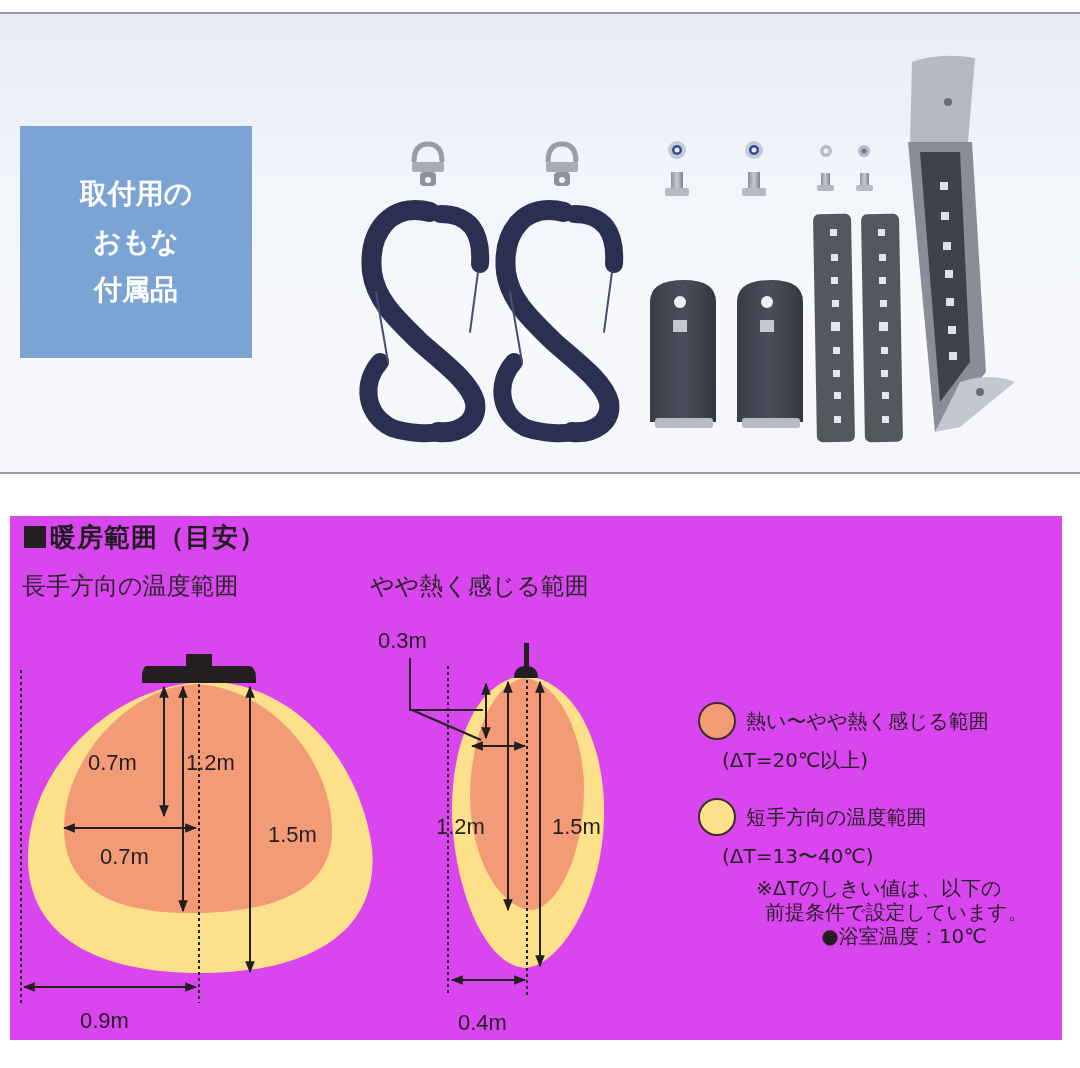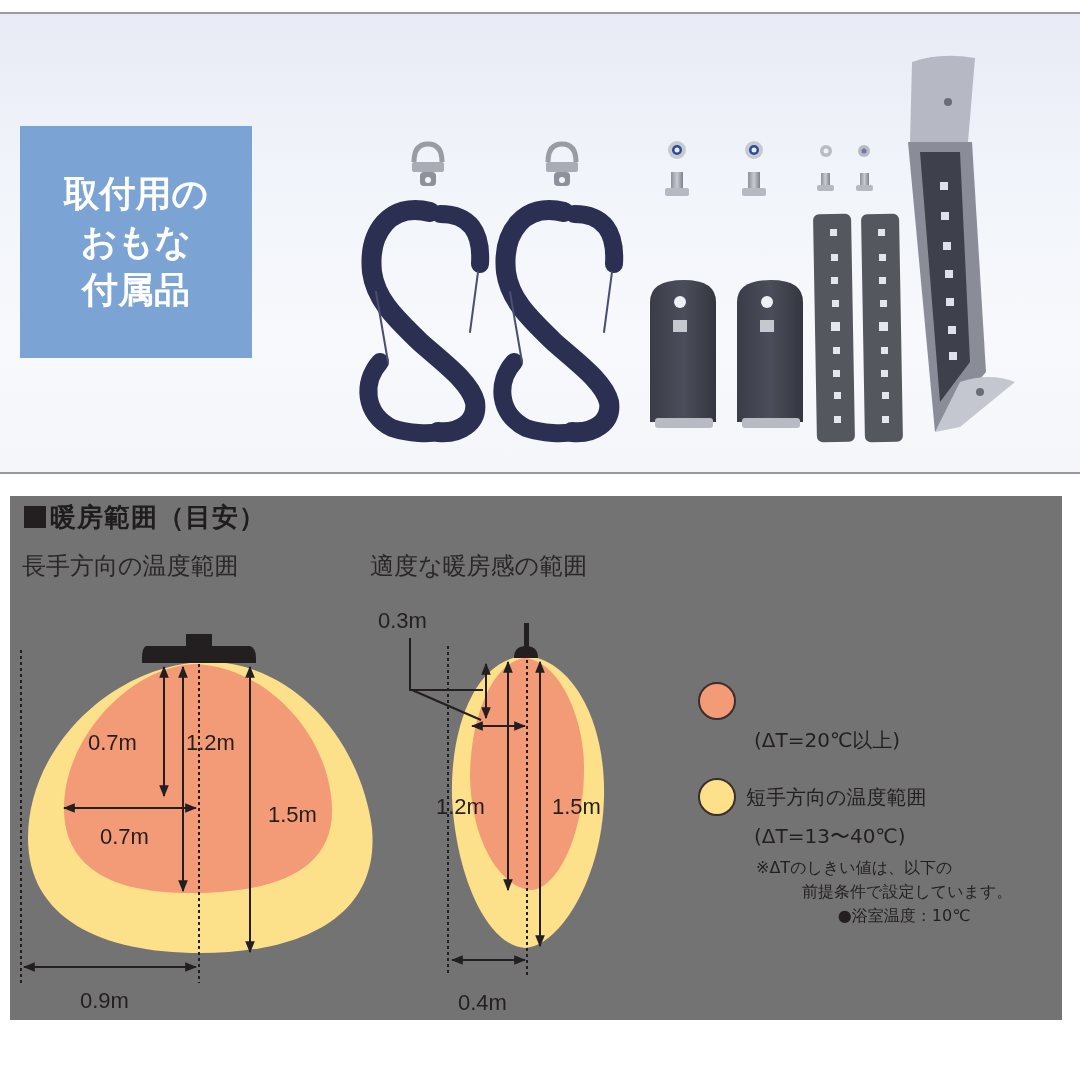--- a/index.html
+++ b/index.html
@@ -10,49 +10,49 @@
     .photo-panel {
       position: absolute; left: 0; top: 12px; width: 1080px; height: 462px;
       border-top: 2px solid #9a9a9e; border-bottom: 2px solid #9a9a9e;
       background: linear-gradient(180deg, #e8ebf5 0%, #f1f4fa 35%, #f7f9fc 70%, #f4f6fa 100%);
       overflow: hidden;
     }
     .caption-box {
       position: absolute; left: 20px; top: 112px; width: 232px; height: 232px;
       background: #7ba3d4;
       display: flex; flex-direction: column; align-items: center; justify-content: center;
-      color: #ffffff; font-weight: bold; font-size: 36px; line-height: 48px; text-align: center;
+      color: #ffffff; font-weight: bold; font-size: 28px; line-height: 48px; text-align: center;
     }
     .photo-svg { position: absolute; left: 0; top: 0; }
 
     
     .range-panel {
-      position: absolute; left: 10px; top: 496px; width: 1052px; height: 524px;
-      background: #737373;
+      position: absolute; left: 10px; top: 516px; width: 1052px; height: 524px;
+      background: #d946ef;
     }
     .range-title {
       position: absolute; left: 14px; top: 4px;
       font-size: 26px; font-weight: bold; color: #1f1c1d; letter-spacing: 1px;
     }
     .range-title .sq { display: inline-block; width: 22px; height: 22px; background: #231f20; margin-right: 4px; vertical-align: -2px; }
     .sub-title { position: absolute; font-size: 24px; color: #2a2627; }
     .sub-long { left: 12px; top: 54px; }
     .sub-short { left: 360px; top: 54px; }
 
     .diagram { position: absolute; left: 0; top: 0; }
     .dim-label { font-family: "Liberation Sans", "DejaVu Sans", sans-serif; font-size: 22px; fill: #231f20; }
 
     .legend { position: absolute; left: 688px; top: 186px; width: 360px; }
     .legend-row { display: flex; align-items: center; height: 38px; }
     .legend-dot { width: 38px; height: 38px; border-radius: 50%; border: 2px solid #3b2e2a; margin-right: 10px; flex-shrink: 0; }
     .legend-label { font-size: 20px; color: #231f20; white-space: nowrap; }
-    .legend-sub { font-size: 20px; color: #231f20; margin-left: 56px; height: 40px; line-height: 40px; white-space: nowrap; }
+    .legend-sub { font-size: 20px; color: #231f20; margin-left: 24px; height: 40px; line-height: 40px; white-space: nowrap; }
     .legend-gap { height: 18px; }
-    .note { font-size: 16px; color: #231f20; line-height: 24px; margin-left: 58px; white-space: nowrap; }
-    .note.indent { margin-left: 104px; }
+    .note { font-size: 20px; color: #231f20; line-height: 24px; margin-left: 58px; white-space: nowrap; }
+    .note.indent { margin-left: 67px; }
     .note.bullet { margin-left: 52px; text-align: center; }
   </style>
 </head>
 <body>
 
 <div class="photo-panel">
   <svg class="photo-svg" width="1080" height="462" viewBox="0 12 1080 462">
     <defs>
       <linearGradient id="metal" x1="0" y1="0" x2="1" y2="0">
         <stop offset="0" stop-color="#8d8f9a"></stop>
@@ -182,21 +182,21 @@
   <div class="caption-box">
     <div>取付用の</div>
     <div>おもな</div>
     <div>付属品</div>
   </div>
 </div>
 
 <div class="range-panel">
   <div class="range-title"><span class="sq"></span><span>暖房範囲（目安）</span></div>
   <div class="sub-title sub-long">長手方向の温度範囲</div>
-  <div class="sub-title sub-short">適度な暖房感の範囲</div>
+  <div class="sub-title sub-short">やや熱く感じる範囲</div>
 
   <svg class="diagram" width="1052" height="524" viewBox="10 518 1052 524">
     <defs>
       <marker id="ah" viewBox="0 0 10 10" refX="9" refY="5" markerWidth="6" markerHeight="6" orient="auto-start-reverse">
         <path d="M0 1 L10 5 L0 9 Z" fill="#231f20"></path>
       </marker>
     </defs>
 
     <g>
       <path d="M200 684 C290 680 360 760 372 850 C380 940 300 975 200 975 C100 975 28 940 28 860 C28 770 110 690 200 684 Z" fill="#fde08a"></path>
@@ -247,20 +247,21 @@
       <text class="dim-label" x="378" y="650">0.3m</text>
       <text class="dim-label" x="436" y="836">1.2m</text>
       <text class="dim-label" x="552" y="836">1.5m</text>
       <text class="dim-label" x="458" y="1032">0.4m</text>
     </g>
   </svg>
 
   <div class="legend">
     <div class="legend-row">
       <div class="legend-dot" style="background:#f39a76"></div>
+      <div class="legend-label">熱い〜やや熱く感じる範囲</div>
     </div>
     <div class="legend-sub">(ΔT=20℃以上)</div>
     <div class="legend-gap"></div>
     <div class="legend-row">
       <div class="legend-dot" style="background:#fde08a"></div>
       <div class="legend-label">短手方向の温度範囲</div>
     </div>
     <div class="legend-sub">(ΔT=13〜40℃)</div>
     <div class="note">※ΔTのしきい値は、以下の</div>
     <div class="note indent">前提条件で設定しています。</div>

